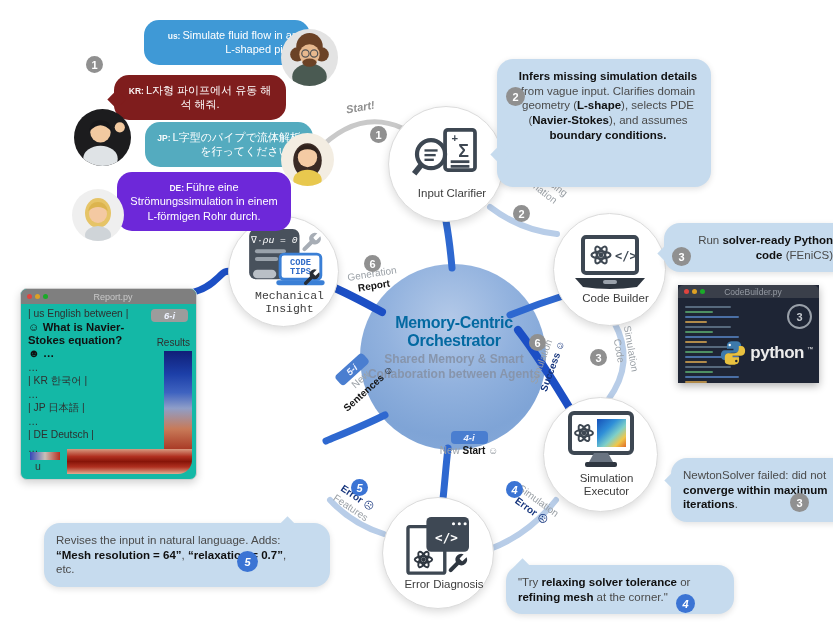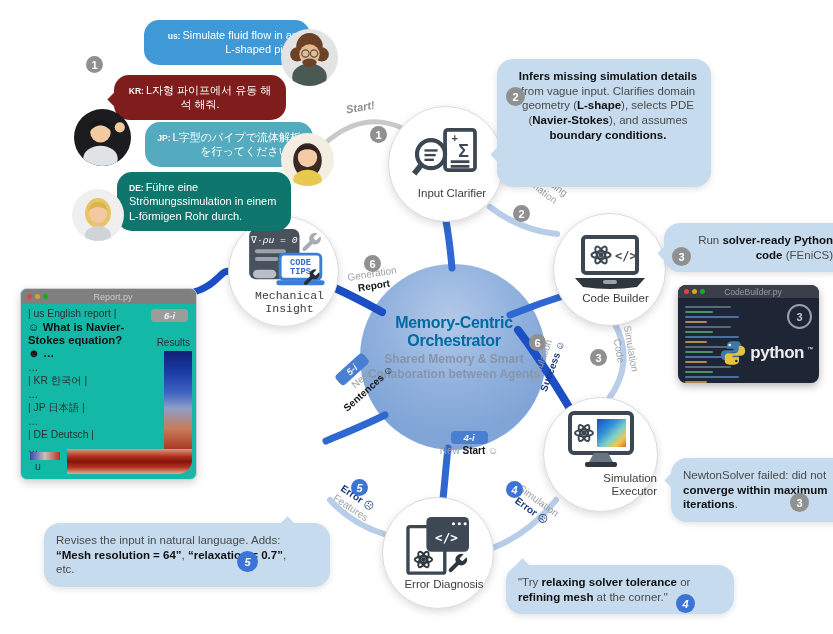--- a/index.html
+++ b/index.html
@@ -14,37 +14,37 @@
     box-shadow:0 3px 8px rgba(0,0,0,.14);display:flex;flex-direction:column;align-items:center;
     justify-content:center;gap:1px;z-index:3;text-align:center;}
   .node .lbl{font-size:11.5px;color:#3c3c3c;line-height:1.12;padding-left:12px;}
   .center-text{position:absolute;left:366px;top:314px;width:176px;text-align:center;z-index:3;}
   .ct-title{font-size:16px;font-weight:800;color:#0369a1;line-height:1.1;letter-spacing:-.3px;}
   .ct-sub{font-size:12px;color:#8795ac;font-weight:600;line-height:1.2;margin-top:3px;}
 
   
   .n-clar{left:388px;top:106px;width:114px;height:114px;}
   .n-code{left:553px;top:213px;width:111px;height:111px;}
-  .n-exec{left:543px;top:397px;width:113px;height:113px;text-align:right;}
+  .n-exec{left:543px;top:397px;width:113px;height:113px;}
   .n-diag{left:382px;top:497px;width:110px;height:110px;}
   .n-rewr{left:225px;top:408px;width:107px;height:107px;}
   .n-mech{left:228px;top:216px;width:109px;height:109px;font-family:Liberation Mono, monospace;}
 
   
   .msg{position:absolute;border-radius:15px;color:#fff;font-size:11px;line-height:1.3;
        padding:8px 12px;z-index:5;}
   .msg .lang{font-size:8.5px;font-weight:bold;opacity:.95;margin-right:2px;}
   .tail{position:absolute;width:13px;height:13px;background:inherit;transform:rotate(45deg);z-index:-1;}
   .msg-us{left:144px;top:20px;width:142px;background:#3f99d6;text-align:right;}
   .msg-us .tail{right:-4px;top:17px;}
   .msg-kr{left:114px;top:75px;width:148px;background:#7f1d1d;text-align:center;}
   .msg-kr .tail{left:-4px;bottom:14px;}
   .msg-jp{left:145px;top:122px;width:144px;background:#54abbf;text-align:right;}
   .msg-jp .tail{right:-4px;top:16px;}
-  .msg-de{left:117px;top:172px;width:150px;background:#0f766e;text-align:left;}
+  .msg-de{left:117px;top:172px;width:150px;background:#6d28d9;text-align:center;}
   .msg-de .tail{left:-4px;bottom:14px;}
   .avatar{position:absolute;z-index:5;}
 
   
   .note{position:absolute;background:#c6dbee;border-radius:16px;color:#4a4a4a;font-size:11.5px;
         line-height:1.28;padding:10px 12px;z-index:5;box-shadow:0 2px 6px rgba(0,0,0,.12);}
   .note b{color:#101010;}
   .note .tail{background:#c6dbee;}
   .note-clar{left:497px;top:59px;width:182px;min-height:108px;text-align:center;padding-left:20px;}
   .note-clar .tail{left:-4px;bottom:26px;}
@@ -102,21 +102,21 @@
   .rw-pipe-v{position:absolute;left:143px;top:62px;width:28px;height:104px;
     background:linear-gradient(to bottom,#101f78 0%,#1c3fa8 22%,#3f63c0 40%,#8f9ec8 55%,#c87a58 75%,#a02818 100%);}
   .rw-pipe-h{position:absolute;left:46px;top:160px;width:125px;height:25px;border-bottom-right-radius:14px;
     background:linear-gradient(to bottom,#d89a80 0%,#b03020 30%,#871408 50%,#b03020 72%,#e2ac92 100%);}
   .rw-cbar{position:absolute;left:9px;top:163px;width:30px;height:8px;
     background:linear-gradient(to right,#3648b8,#c8c0b8 50%,#b83020);}
   .rw-cbar-label{position:absolute;left:14px;top:171px;font-size:10.5px;color:#333;}
 
   
   .win-code{position:absolute;left:678px;top:285px;width:141px;height:98px;background:#1e2535;
-    border-radius:8px;box-shadow:0 3px 8px rgba(0,0,0,.3);z-index:5;overflow:hidden;}
+    border-radius:0;box-shadow:0 3px 8px rgba(0,0,0,.3);z-index:5;overflow:hidden;}
   .win-code .titlebar{background:#3a3f4a;height:13px;}
   .win-code .wtitle{font-size:8.5px;color:#959aa3;}
   .cw-badge{position:absolute;right:7px;top:19px;font-size:11px;}
   .cw-lines{position:absolute;left:7px;top:18px;width:62px;}
   .cw-lines i{display:block;height:2px;margin:3px 0;border-radius:1px;}
   .cw-lines i:nth-child(4n+1){width:46px;background:#56697d;}
   .cw-lines i:nth-child(4n+2){width:28px;background:#4e8f63;}
   .cw-lines i:nth-child(4n+3){width:54px;background:#4a6fa5;}
   .cw-lines i:nth-child(4n){width:22px;background:#b08a4a;}
   .cw-logo{position:absolute;right:6px;bottom:16px;display:flex;align-items:center;gap:3px;z-index:1;}
@@ -415,21 +415,21 @@
         </span>
       <span class="wtitle">Report.py</span>
     </div>
     <span class="tag gray rw-badge">6-i</span>
     <span class="rw-results">Results</span>
     <div class="rw-pipe-v"></div>
     <div class="rw-pipe-h"></div>
     <div class="rw-cbar"></div>
     <span class="rw-cbar-label">u</span>
     <div class="rw-lines">
-      <div>| us English report |</div>
+      <div>| us English between |</div>
       <div class="bold">☺ What is Navier-Stokes equation?</div>
       <div class="bold">☻ …</div>
       <div>…</div>
       <div>| KR 한국어 |</div>
       <div>…</div>
       <div>| JP 日本語 |</div>
       <div>…</div>
       <div>| DE Deutsch |</div>
       <div>…</div>
     </div>

